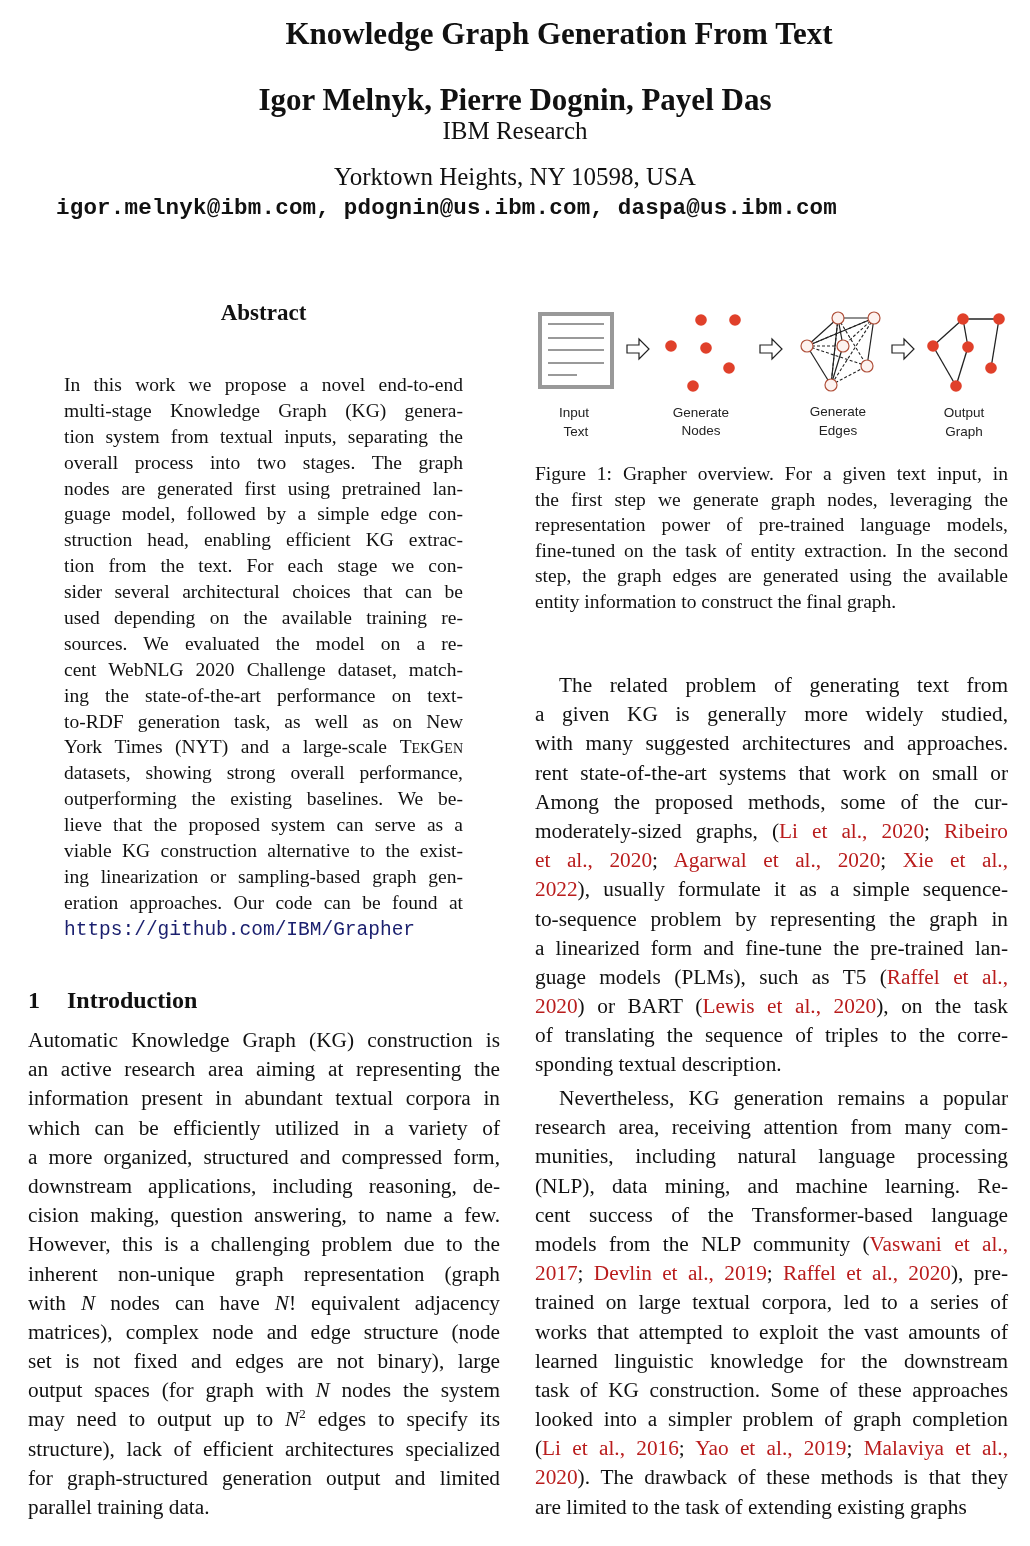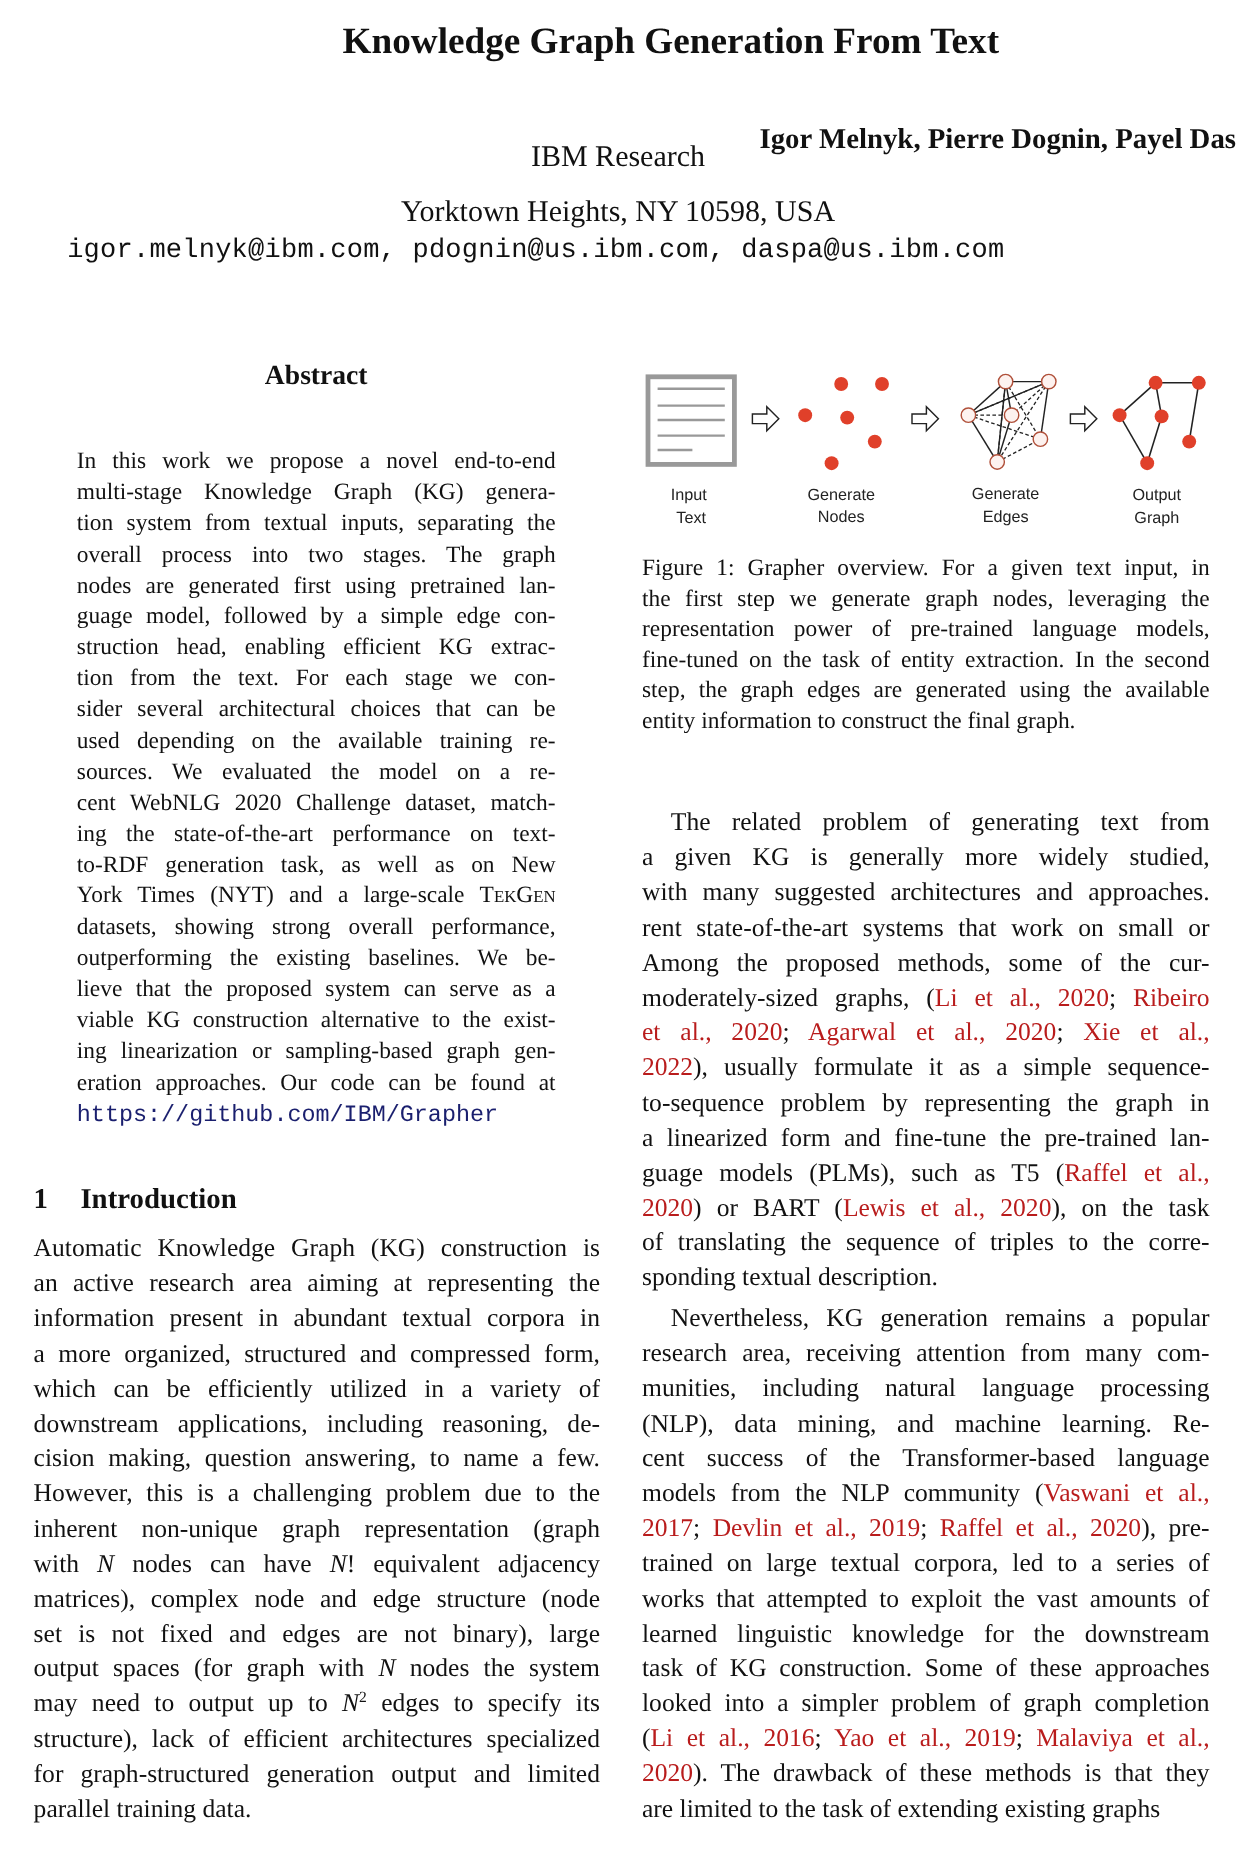--- a/index.html
+++ b/index.html
@@ -3,24 +3,24 @@
 <meta charset="utf-8">
 <style>
   html, body { margin: 0; padding: 0; background: #ffffff; }
   body {
     width: 1030px; height: 1546px; position: relative; overflow: hidden;
     font-family: "Liberation Serif", "DejaVu Serif", serif; color: #111;
   }
   .abs { position: absolute; }
   .center { text-align: center; }
   #title { top: 14px; left: 0; width: 1030px; font-size: 31px; font-weight: bold; line-height: 40px; padding-left: 44px; }
-  #authors { top: 100px; left: 0; width: 1030px; font-size: 24px; font-weight: bold; line-height: 32px; text-align: right; }
+  #authors { top: 84px; left: 0; width: 1030px; font-size: 31px; font-weight: bold; line-height: 32px; }
   #affil { top: 115px; left: 0; width: 1030px; font-size: 25px; line-height: 32px; }
   #location { top: 161px; left: 0; width: 1030px; font-size: 25px; line-height: 32px; }
-  #emails { top: 193px; left: 0; width: 893px; font-family: "Liberation Mono", "DejaVu Sans Mono", monospace; font-size: 22.5px; line-height: 30px; letter-spacing: 0.2px; }
+  #emails { top: 193px; left: 0; width: 893px; font-family: "Liberation Mono", "DejaVu Sans Mono", monospace; font-size: 22.5px; line-height: 30px; letter-spacing: 0.2px; font-weight: bold; }
 
   #abstract-heading { top: 297px; left: 64px; width: 399px; font-size: 23px; font-weight: bold; line-height: 32px; }
   .abstract-text { top: 372px; left: 64px; width: 399px; font-size: 19.5px; line-height: 25.9px; }
   .line { display: block; white-space: nowrap; text-align: justify; text-align-last: justify; height: 25.9px; }
   .line.last { text-align-last: left; }
   .mono-link { font-family: "Liberation Mono", "DejaVu Sans Mono", monospace; color: #1a1f6e; font-size: 19.5px; }
   .sc { font-variant: small-caps; }
 
   #intro-heading { top: 972px; left: 28px; width: 472px; font-size: 24px; font-weight: bold; line-height: 32px; margin-top: 12px; }
   #intro-heading .num { display: inline-block; width: 39px; }
@@ -78,22 +78,22 @@
   <span class="line last"><a class="mono-link">https://github.com/IBM/Grapher</a></span>
 </div>
 
 <div id="intro-heading" class="abs">
   <span class="num">1</span><span>Introduction</span>
 </div>
 <div class="abs intro-text">
   <span class="line">Automatic Knowledge Graph (KG) construction is</span>
   <span class="line">an active research area aiming at representing the</span>
   <span class="line">information present in abundant textual corpora in</span>
+  <span class="line">which can be efficiently utilized in a variety of</span>
   <span class="line">a more organized, structured and compressed form,</span>
-  <span class="line">which can be efficiently utilized in a variety of</span>
   <span class="line">downstream applications, including reasoning, de-</span>
   <span class="line">cision making, question answering, to name a few.</span>
   <span class="line">However, this is a challenging problem due to the</span>
   <span class="line">inherent non-unique graph representation (graph</span>
   <span class="line"><span>with </span><span class="math">N</span><span> nodes can have </span><span class="math">N</span><span>! equivalent adjacency</span></span>
   <span class="line">matrices), complex node and edge structure (node</span>
   <span class="line">set is not fixed and edges are not binary), large</span>
   <span class="line"><span>output spaces (for graph with </span><span class="math">N</span><span> nodes the system</span></span>
   <span class="line"><span>may need to output up to </span><span class="math">N</span><sup>2</sup><span> edges to specify its</span></span>
   <span class="line">structure), lack of efficient architectures specialized</span>

